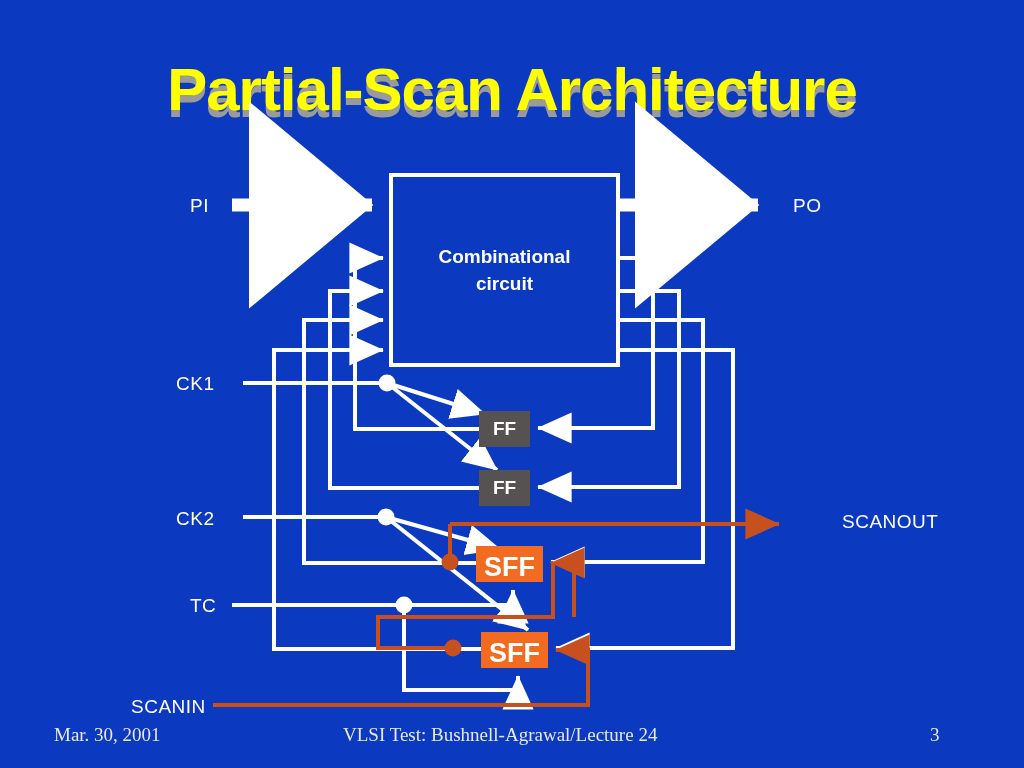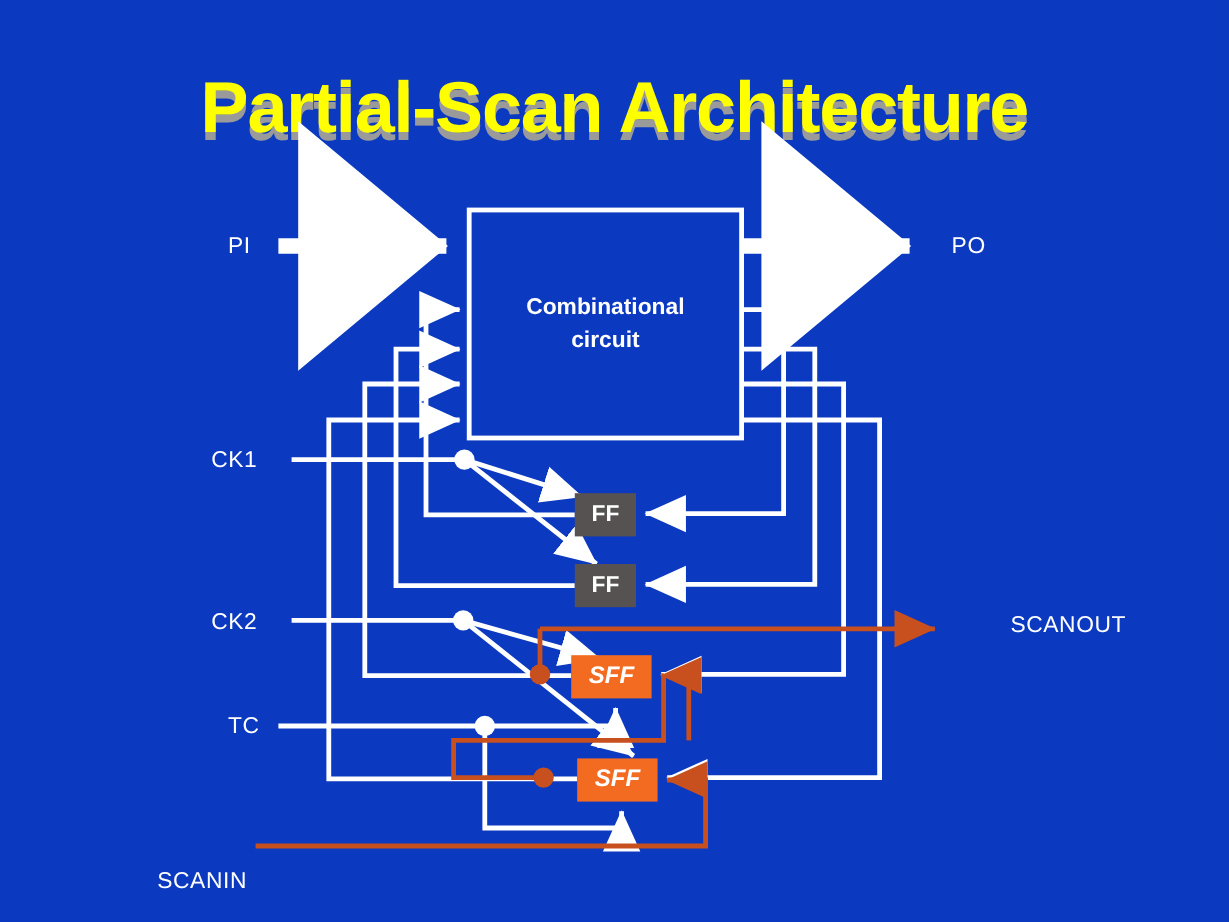--- a/index.html
+++ b/index.html
@@ -42,31 +42,31 @@
   .lbl{
     position:absolute;color:#FFFFFF;font-weight:normal;
     font-family:"Liberation Sans", sans-serif;
     font-size:19px;letter-spacing:0.5px;white-space:nowrap;
   }
   .lbl-pi{left:190px;top:195px;}
   .lbl-po{left:793px;top:195px;text-align:right;}
   .lbl-ck1{left:176px;top:373px;}
   .lbl-ck2{left:176px;top:508px;}
   .lbl-tc{left:190px;top:595px;}
-  .lbl-scanin{left:131px;top:696px;margin-top:28px;}
+  .lbl-scanin{left:131px;top:696px;}
   .lbl-scanout{left:842px;top:511px;}
 
   .boxlabel{
     position:absolute;color:#FFFFFF;font-weight:bold;
     font-family:"Liberation Sans", sans-serif;
     text-align:center;white-space:pre-line;
   }
   .cc-label{left:391px;top:243px;width:227px;font-size:19px;line-height:27px;}
   .ff-label{font-size:19px;width:51px;}
-  .sff-label{font-size:20px;width:67px;font-style:italic;}
+  .sff-label{font-size:27px;width:67px;}
   .ff1-label{left:479px;top:418px;}
   .ff2-label{left:479px;top:477px;}
   .sff1-label{left:476px;top:552px;}
   .sff2-label{left:481px;top:638px;}
 </style>
 </head>
 <body>
 
 <div id="stage">
 
@@ -176,14 +176,19 @@
   <div class="lbl lbl-scanin">SCANIN</div>
   <div class="lbl lbl-scanout">SCANOUT</div>
 
   <div class="boxlabel cc-label">Combinational
 circuit</div>
   <div class="boxlabel ff-label ff1-label">FF</div>
   <div class="boxlabel ff-label ff2-label">FF</div>
   <div class="boxlabel sff-label sff1-label">SFF</div>
   <div class="boxlabel sff-label sff2-label">SFF</div>
 
+  <div class="footer">
+    <div class="f-date">Mar. 30, 2001</div>
+    <div class="f-center">VLSI Test: Bushnell-Agrawal/Lecture 24</div>
+    <div class="f-page">3</div>
+  </div>
 
 </div>
 
 </body></html>

